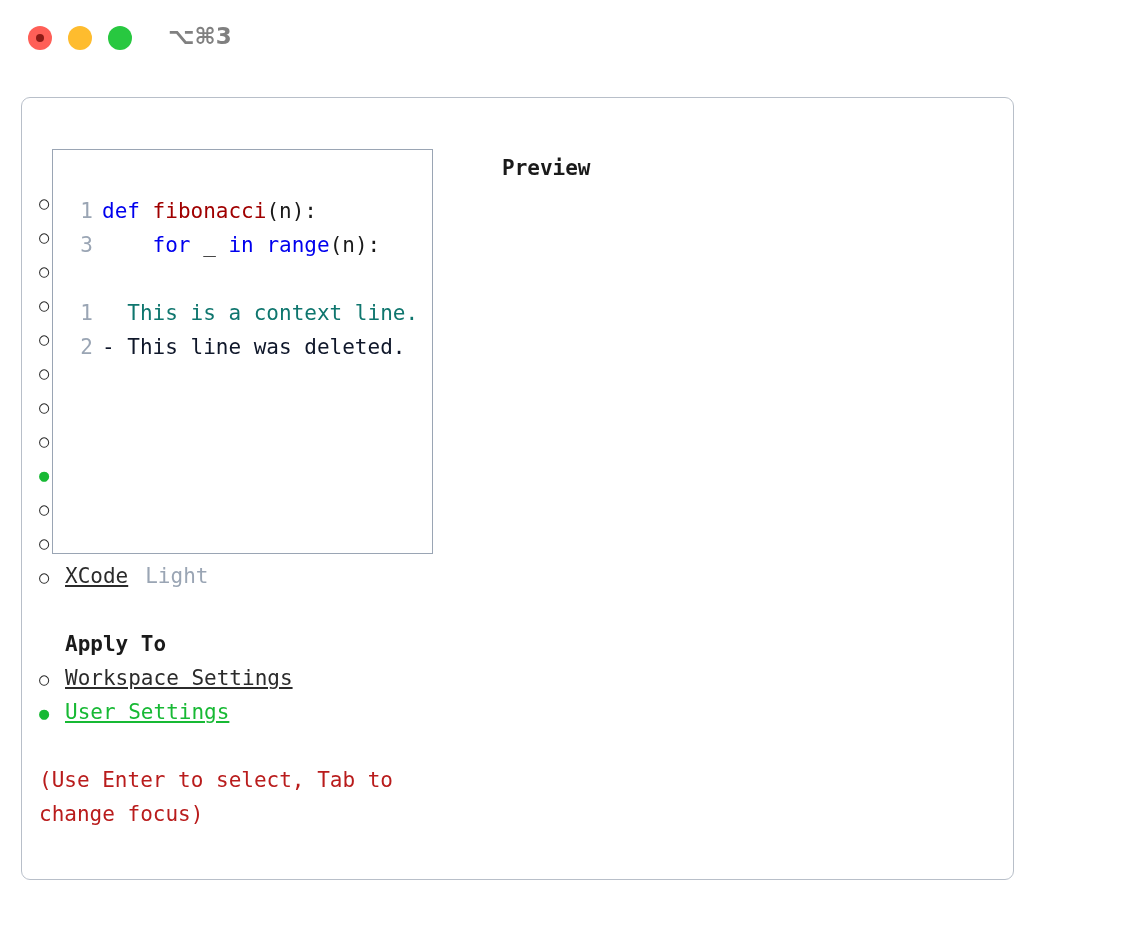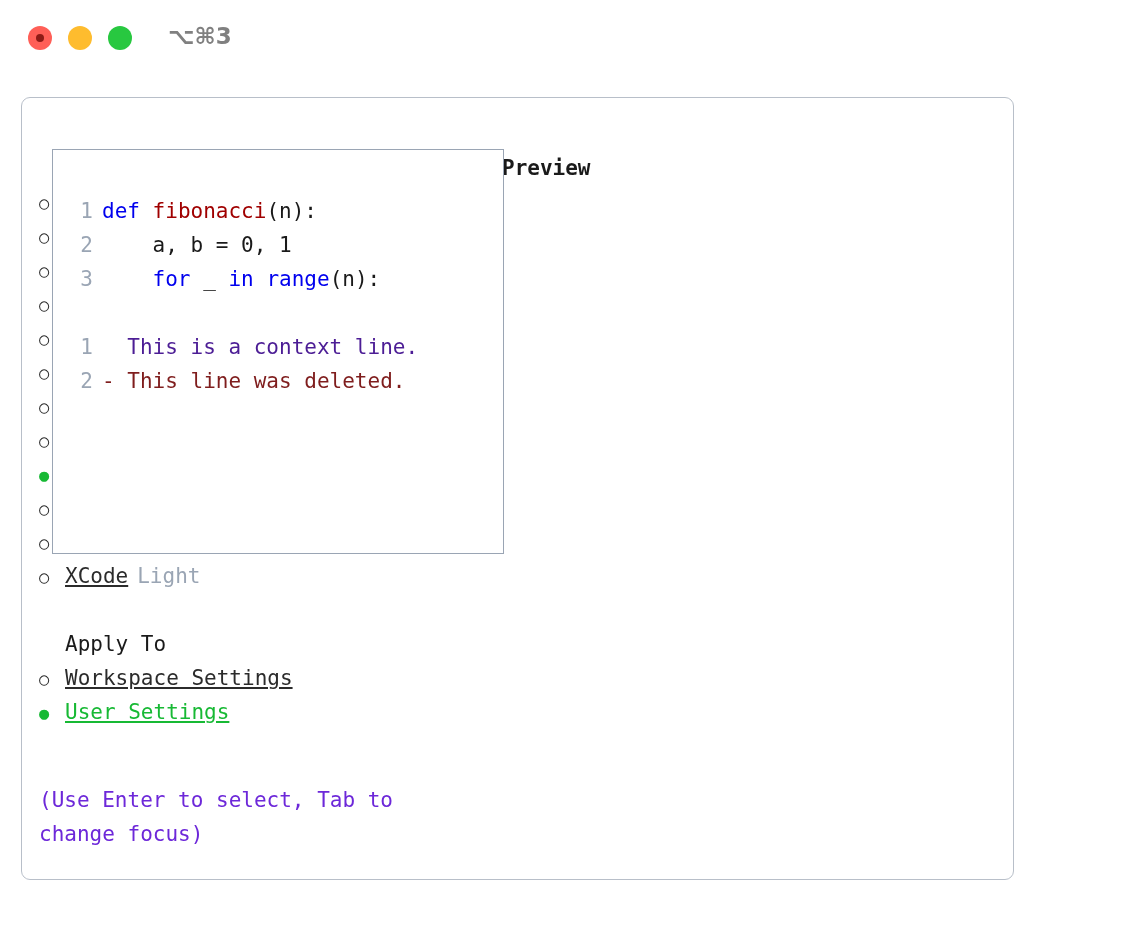--- a/index.html
+++ b/index.html
@@ -107,40 +107,40 @@
     display: inline-block;
     width: 26px;
     font-size: 17px;
     color: #2b2b2b;
   }
   .opt-row.selected .marker { color: #17b934; }
   .opt-row.selected .opt-label { color: #17b934; }
   .opt-label { color: #2b2b2b; text-decoration: underline; }
   .opt-tag {
     color: #9aa5b4;
-    margin-left: 9px;
+    margin-left: 17px;
   }
 
   .spacer-row { height: 34px; }
 
   .apply-header {
     font-size: 21px;
-    font-weight: normal;
+    font-weight: bold;
     color: #1a1a1a;
     line-height: 34px;
     height: 34px;
     padding-left: 26px;
     white-space: pre;
   }
 
   .hint {
-    margin-top: 54px;
-    font-size: 21px;
-    line-height: 34px;
-    color: #6d28d9;
+    margin-top: 34px;
+    font-size: 21px;
+    line-height: 34px;
+    color: #b91c1c;
     width: 400px;
   }
 
   
   .right-col {
     position: absolute;
     left: 480px;
     top: 53px;
     width: 500px;
   }
@@ -149,21 +149,21 @@
     font-size: 21px;
     font-weight: bold;
     color: #1a1a1a;
     line-height: 34px;
   }
 
   .preview-box {
     position: absolute;
     left: 30px;
     top: 51px;
-    width: 452px;
+    width: 381px;
     height: 405px;
     border: 1.5px solid #9aa5b4;
     background: #ffffff;
     box-sizing: border-box;
   }
 
   .code-area {
     position: absolute;
     left: 14px;
     top: 44px;
@@ -182,22 +182,22 @@
     width: 26px;
     text-align: right;
     color: #9aa5b4;
     margin-right: 9px;
   }
   .blank-line { height: 34px; }
 
   .kw   { color: #0000ee; }
   .fn   { color: #a00000; }
   .pun  { color: #1a1a1a; }
-  .ctx  { color: #4c1d95; }
-  .del  { color: #7f1d1d; }
+  .ctx  { color: #0f766e; }
+  .del  { color: #0f172a; }
   .add  { color: #00b300; }
 </style>
 </head>
 <body>
 
 <div class="window">
 
   <div class="titlebar">
     <div class="traffic red">
       <div class="inner-dot"></div>
@@ -243,21 +243,20 @@
     </div>
 
     <div class="right-col">
       <div class="preview-title">Preview</div>
     </div>
 
     <div class="preview-box">
       <div class="code-area">
         <div id="code-lines">
             <div class="code-line"><span class="lineno">1</span><span class="kw">def</span><span class="pun"> </span><span class="fn">fibonacci</span><span class="pun">(n):</span></div>
-            <div class="code-line"><span class="lineno">2</span><span class="pun">    a, b = 0, 1</span></div>
             <div class="code-line"><span class="lineno">3</span><span class="pun">    </span><span class="kw">for</span><span class="pun"> _ </span><span class="kw">in</span><span class="pun"> </span><span class="kw">range</span><span class="pun">(n):</span></div>
           </div>
         <div class="blank-line"></div>
         <div id="diff-lines">
             <div class="code-line"><span class="lineno">1</span><span class="ctx">  This is a context line.</span></div>
             <div class="code-line"><span class="lineno">2</span><span class="del">- This line was deleted.</span></div>
           </div>
       </div>
     </div>
 

